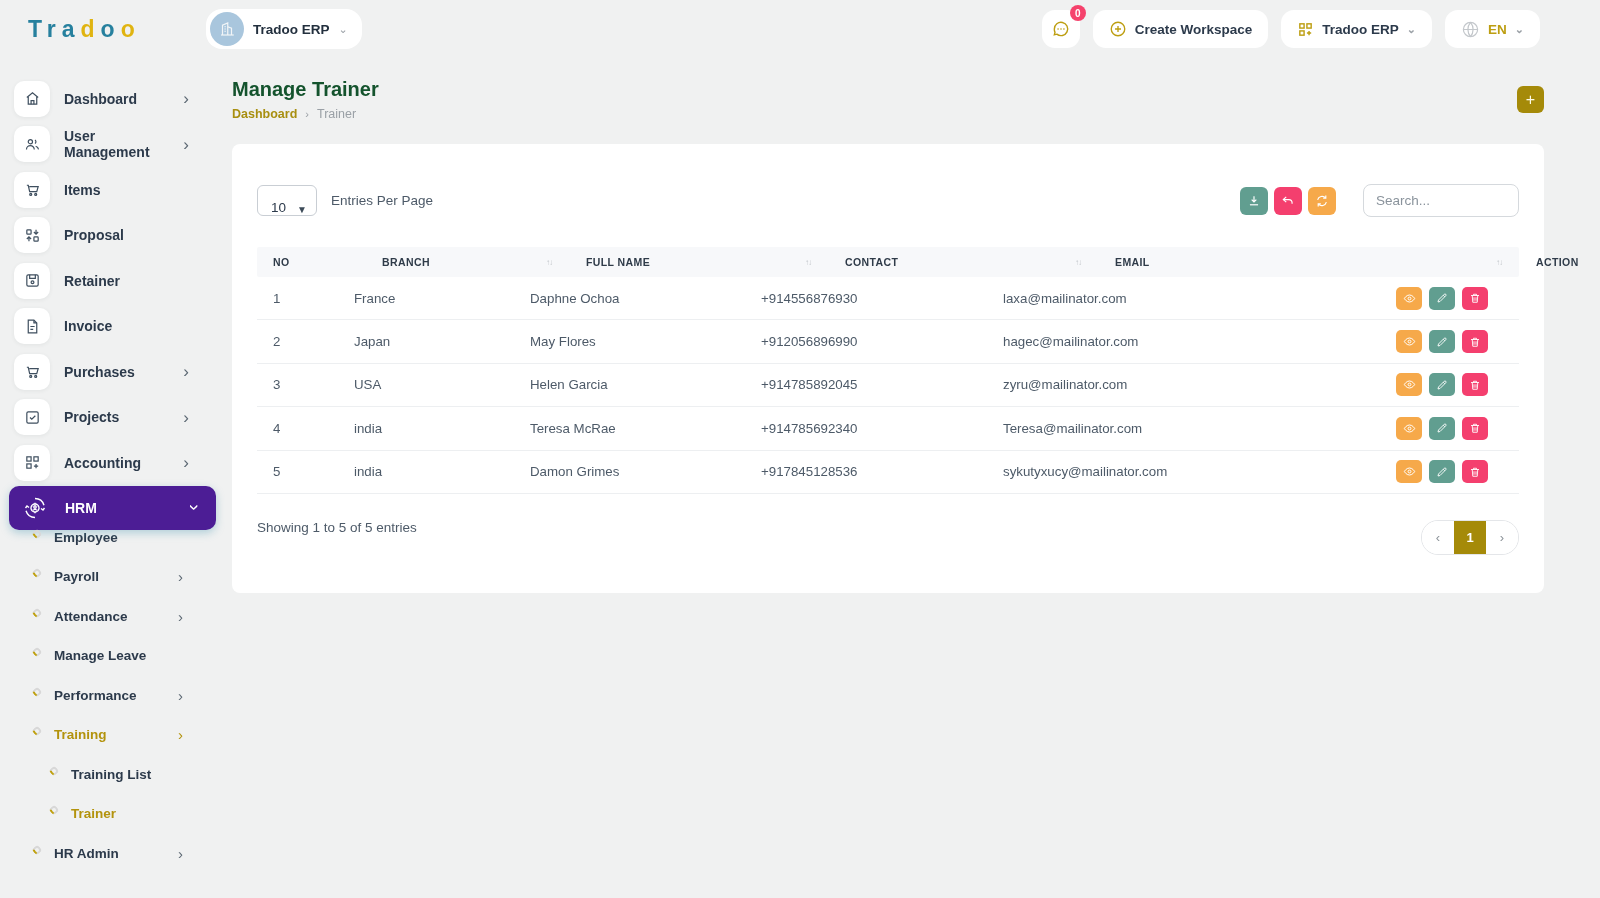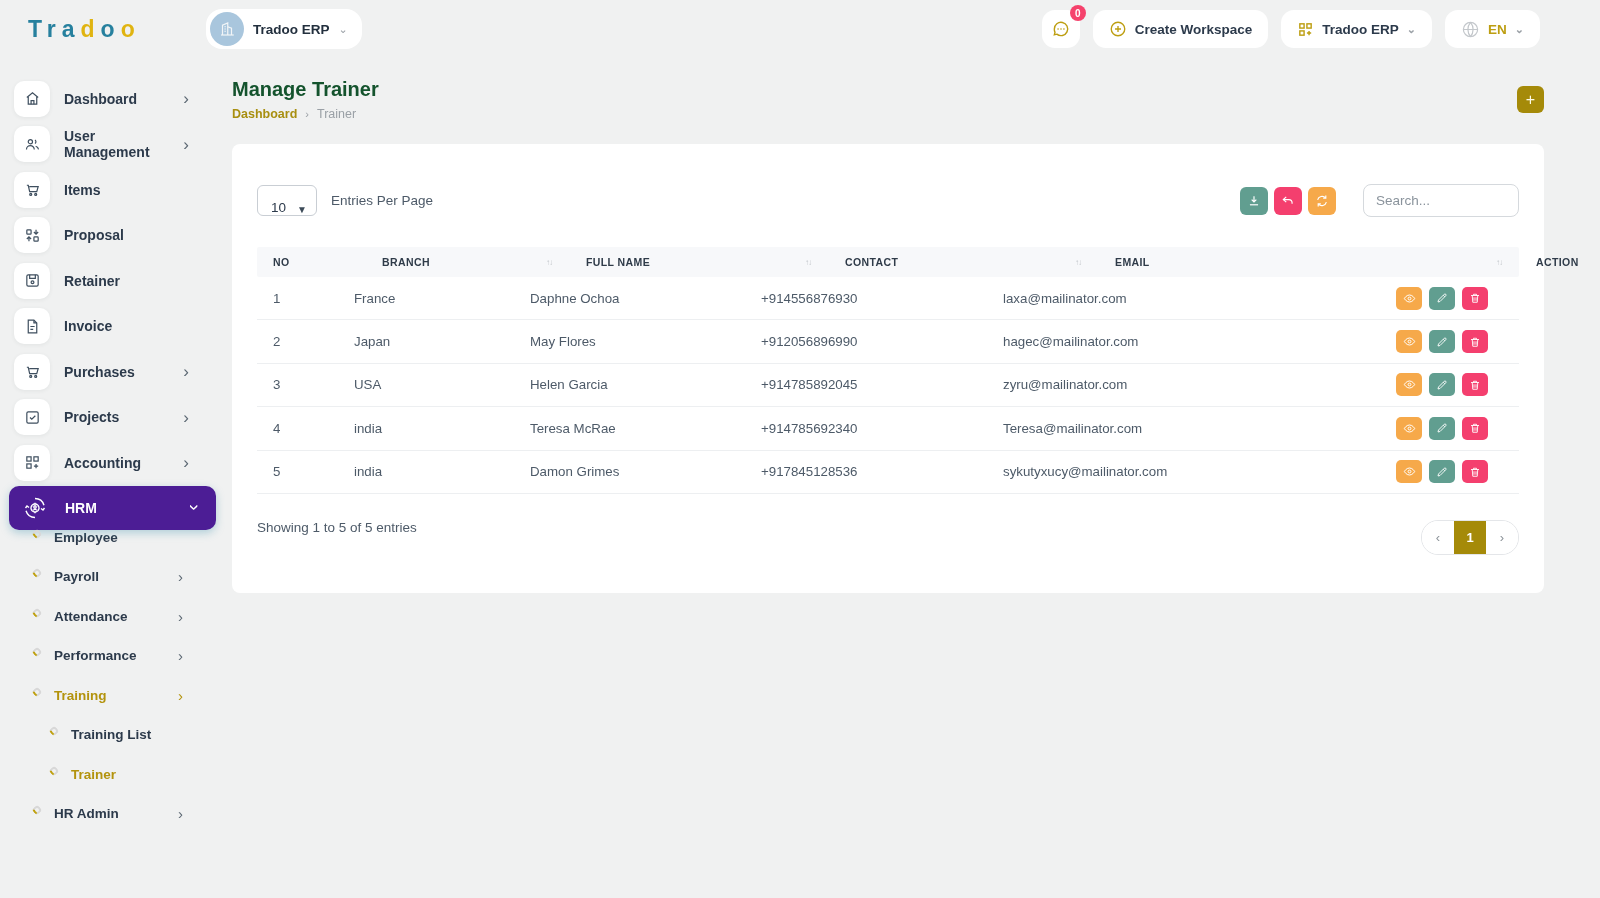--- a/index.html
+++ b/index.html
@@ -304,20 +304,24 @@
   </div>
   <div class="sub-item">
     <span class="bullet"></span>
     <span class="sub-label">Payroll</span>
     <span class="nav-chev">›</span>
   </div>
   <div class="sub-item">
     <span class="bullet"></span>
     <span class="sub-label">Attendance</span>
     <span class="nav-chev">›</span>
+  </div>
+  <div class="sub-item">
+    <span class="bullet"></span>
+    <span class="sub-label">Manage Leave</span>
   </div>
   <div class="sub-item">
     <span class="bullet"></span>
     <span class="sub-label">Performance</span>
     <span class="nav-chev">›</span>
   </div>
   <div class="sub-item gold">
     <span class="bullet"></span>
     <span class="sub-label">Training</span>
     <span class="nav-chev">›</span>

